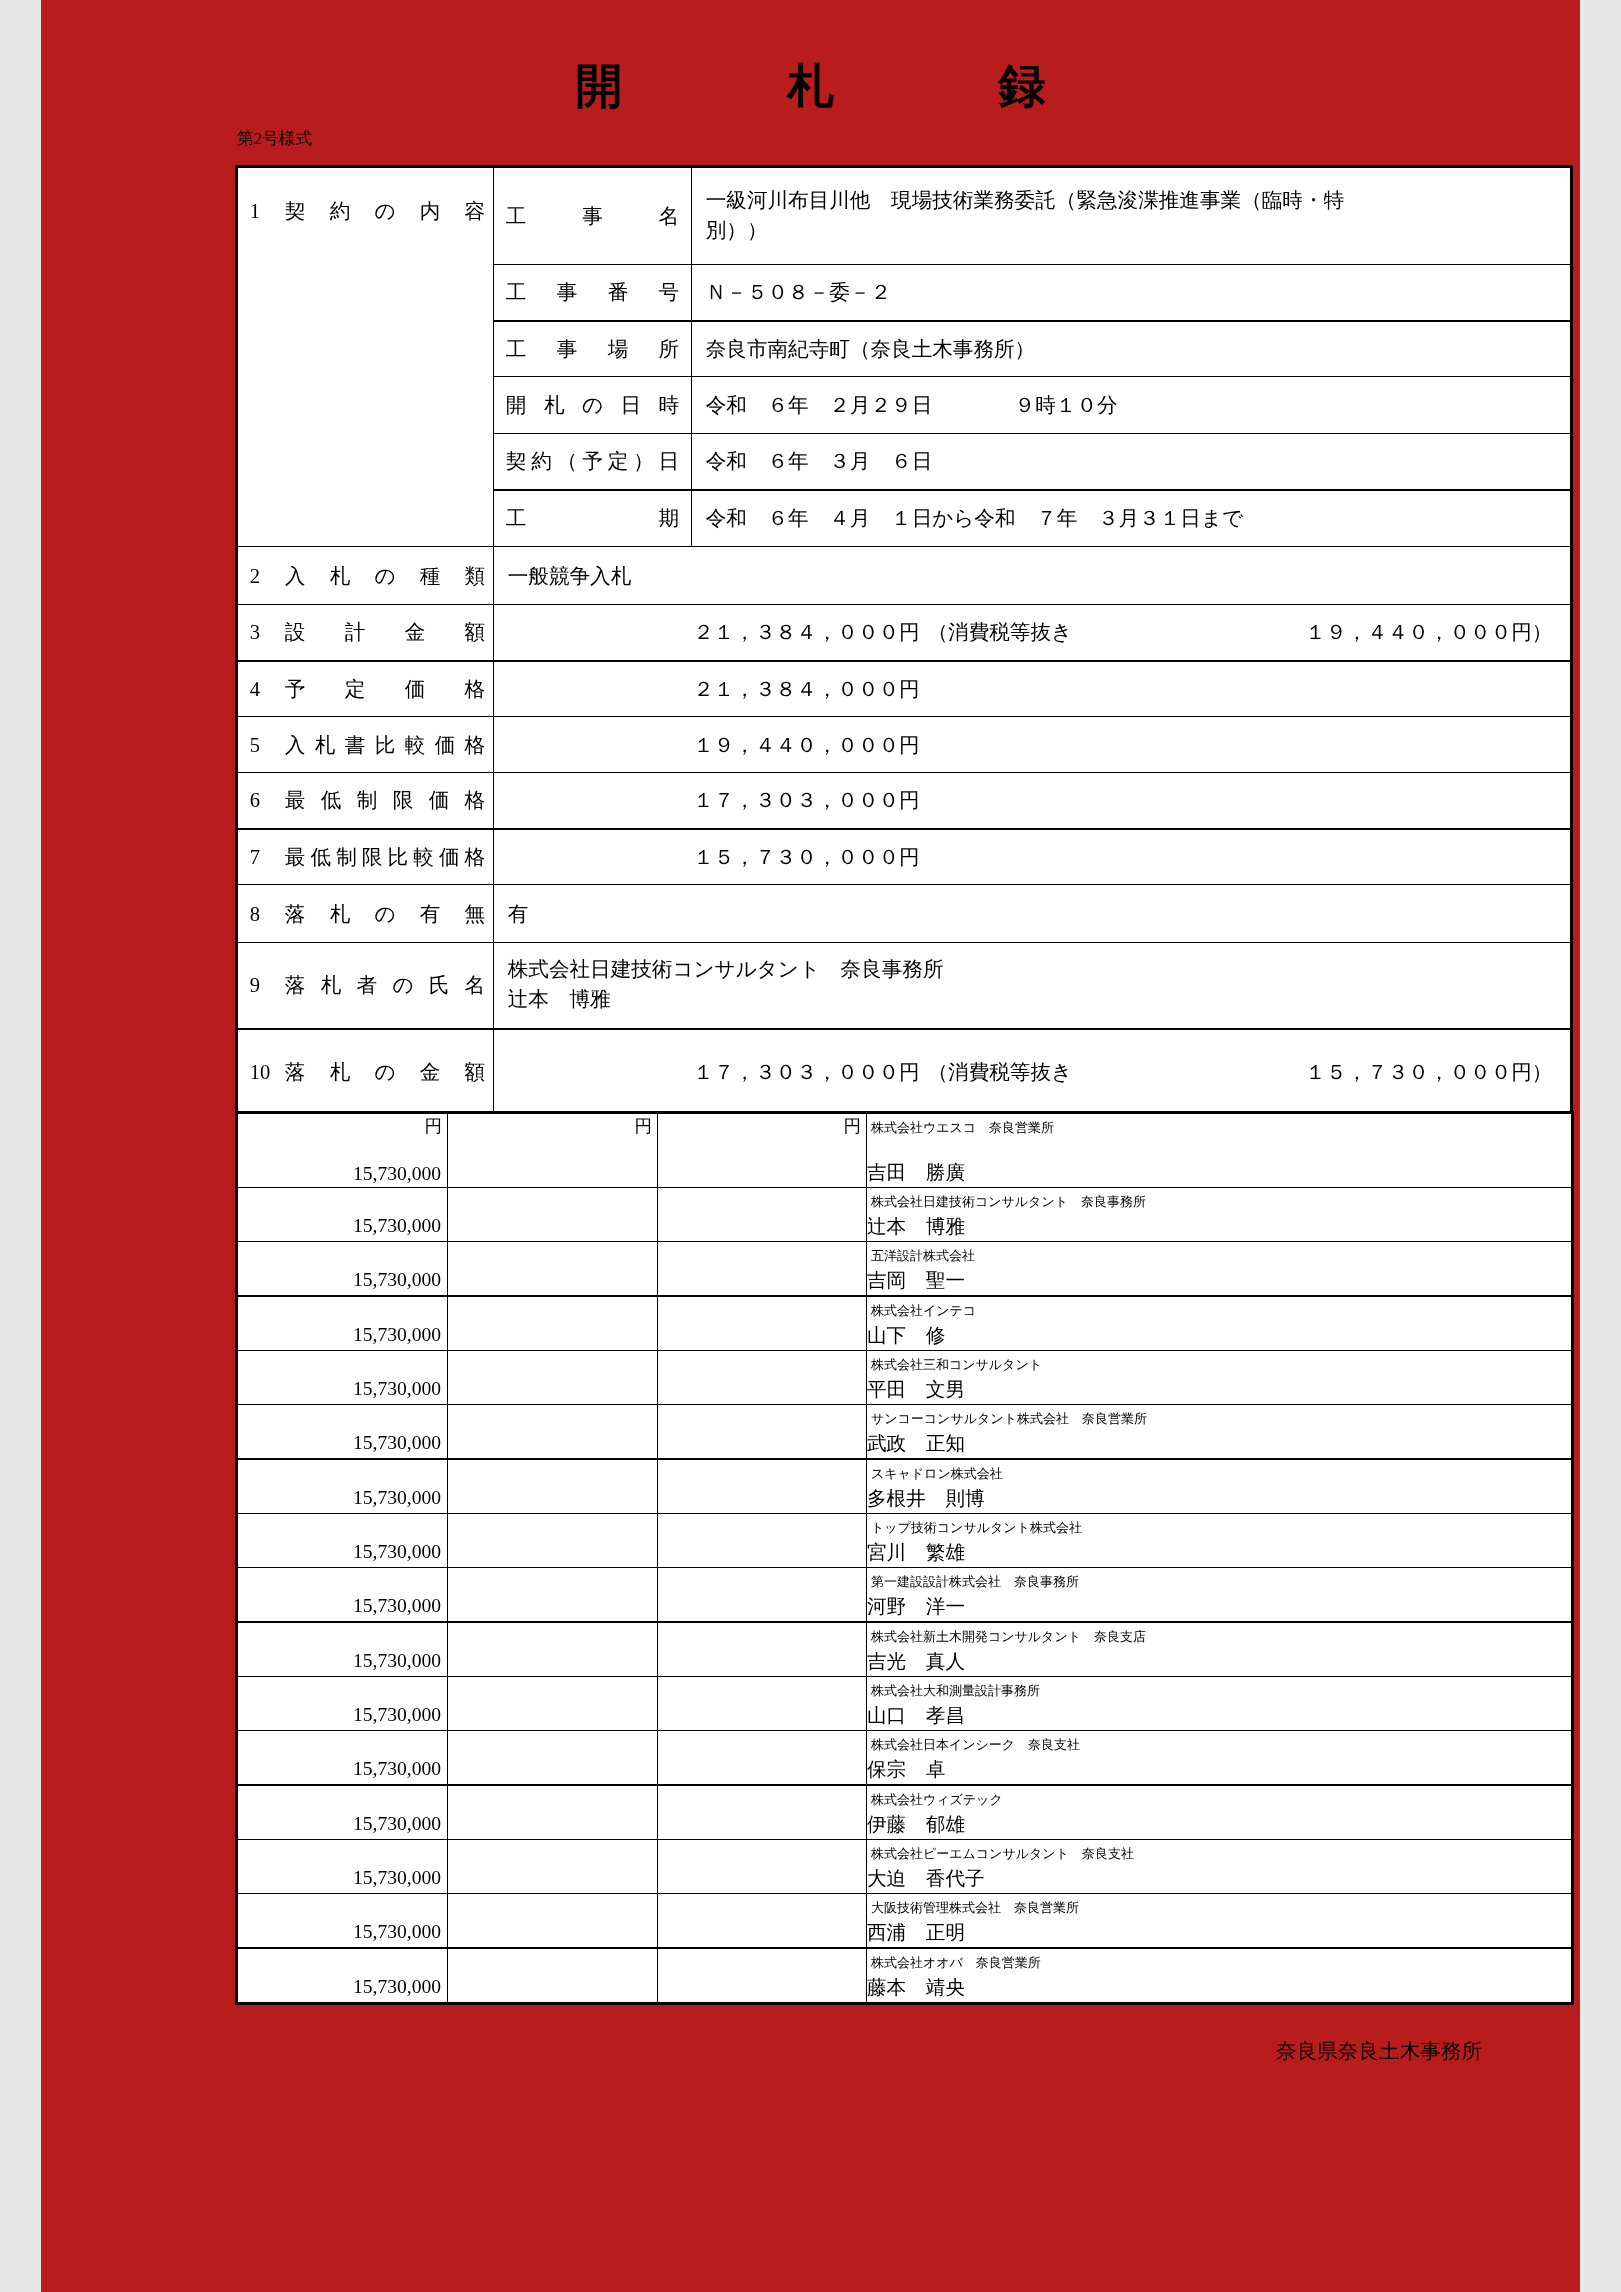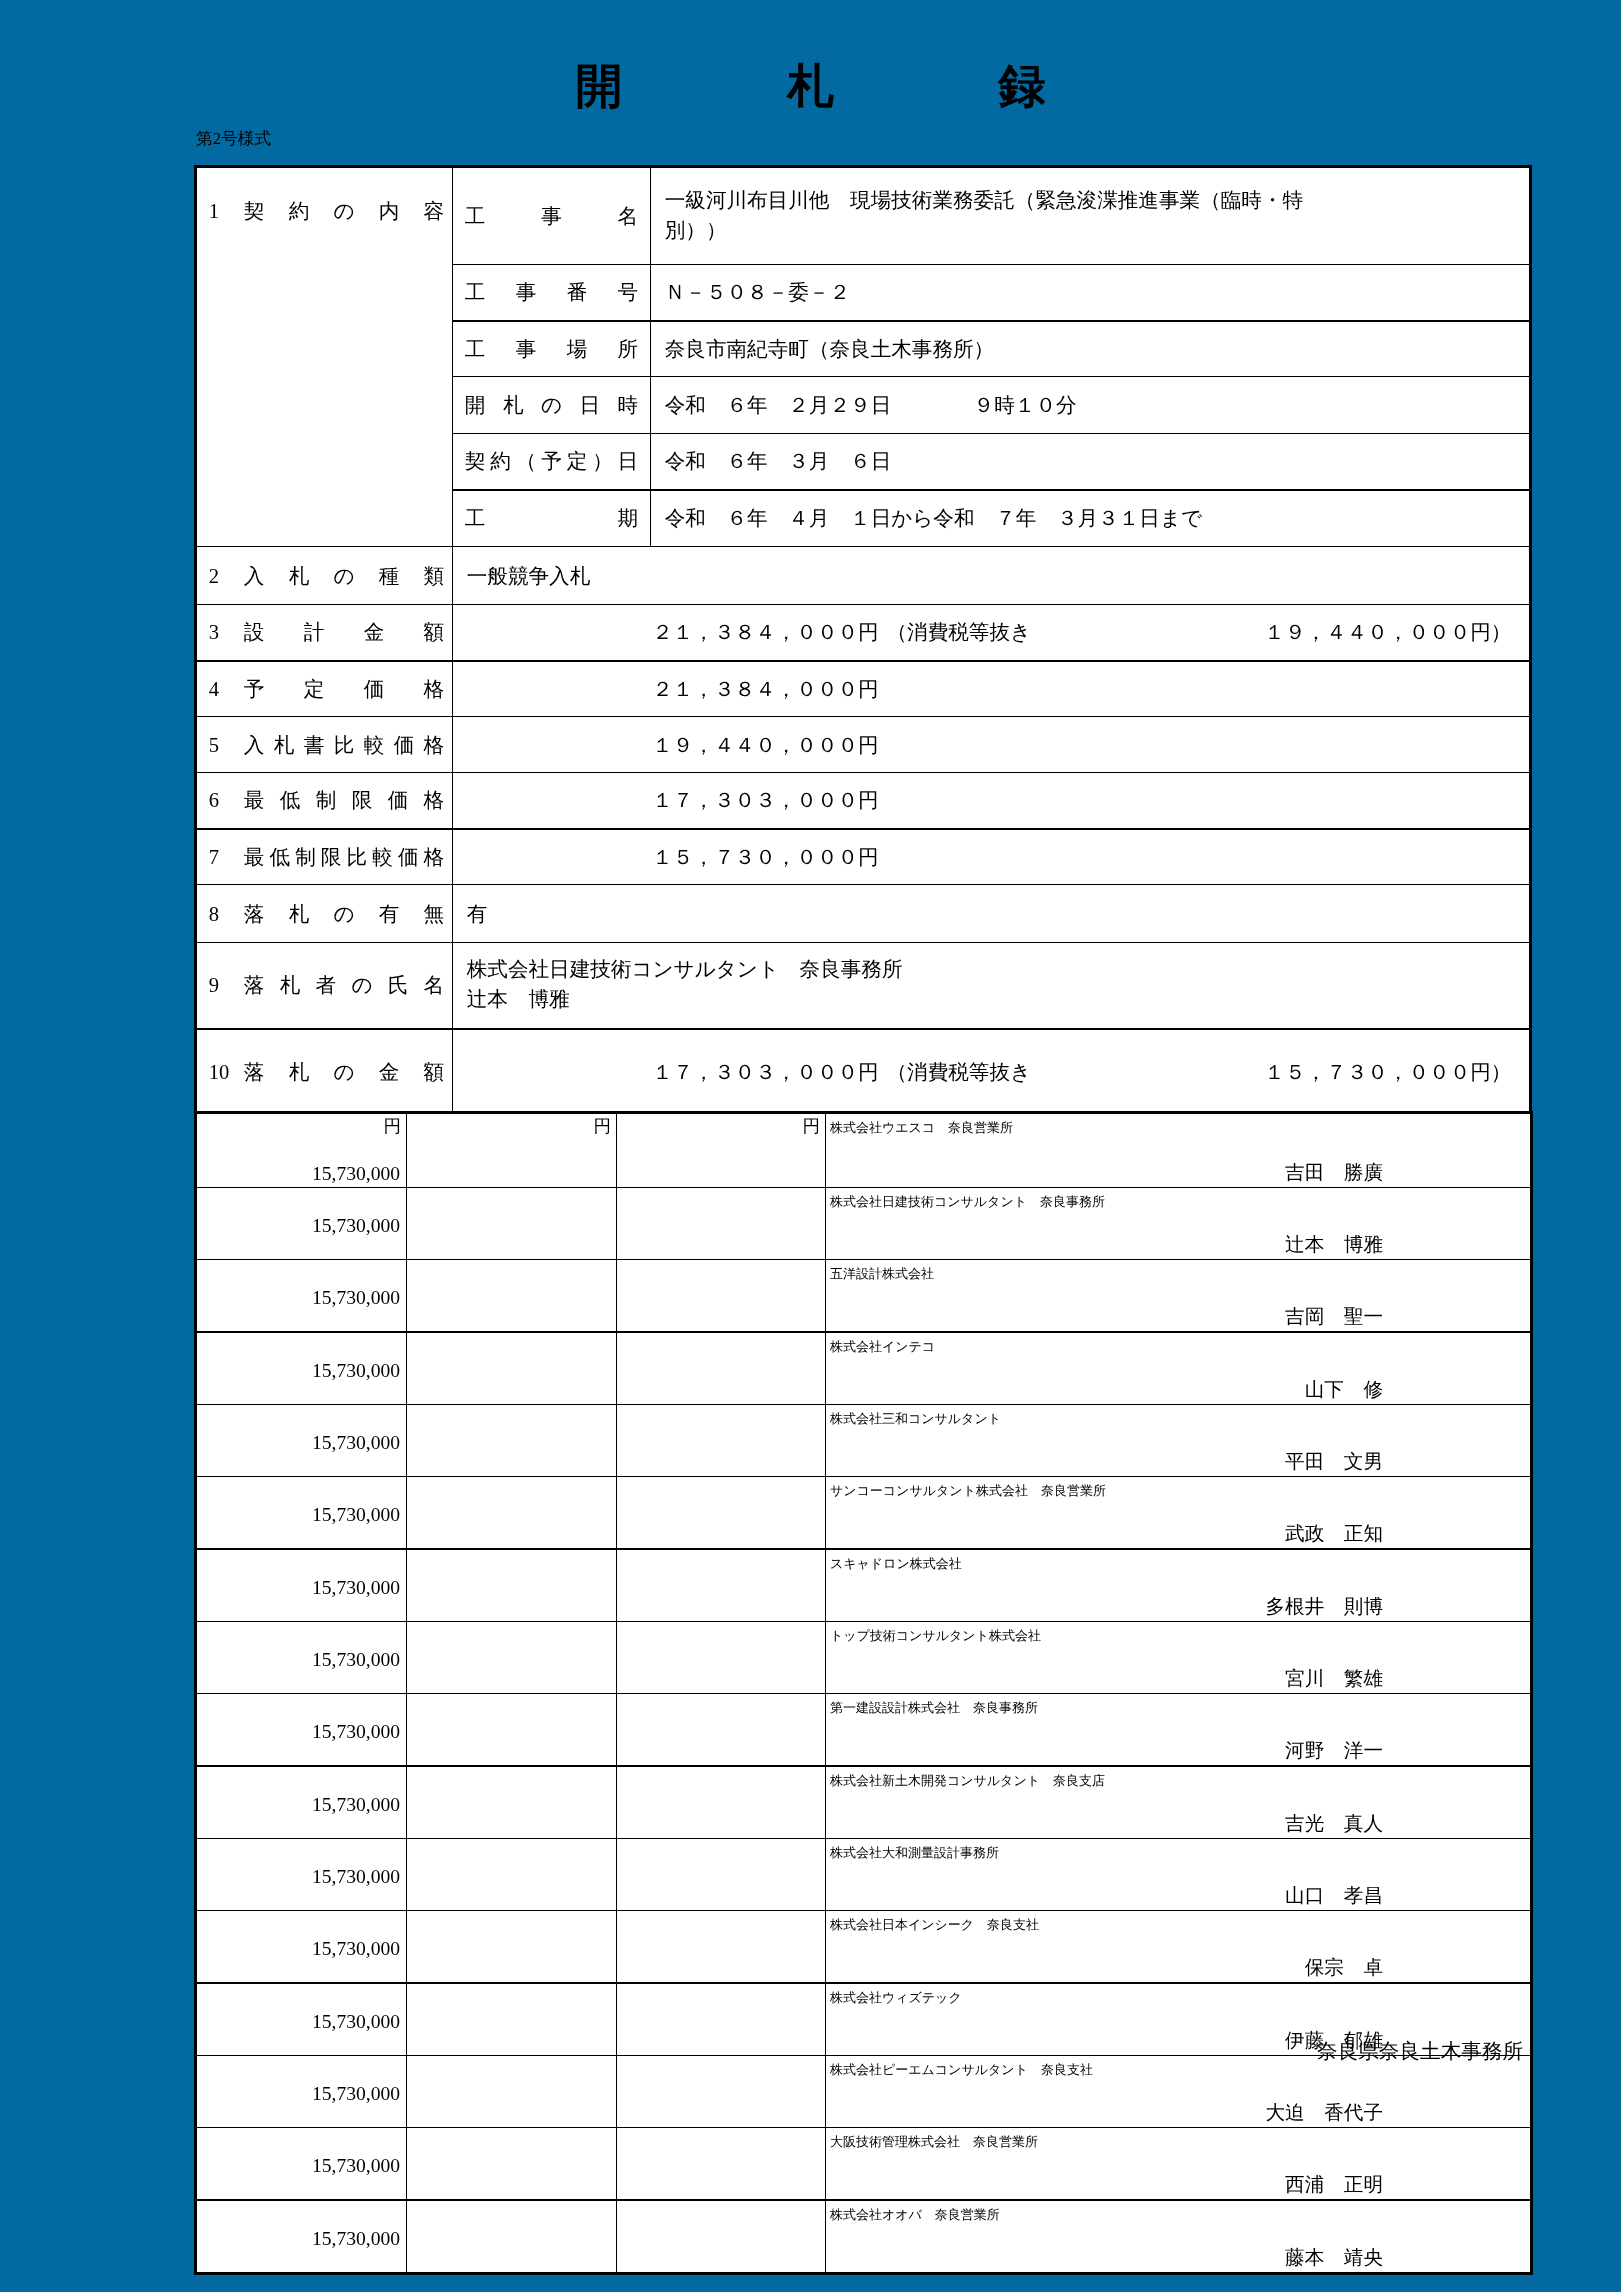--- a/index.html
+++ b/index.html
@@ -1,19 +1,19 @@
 <!DOCTYPE html>
 <html><head>
 <meta charset="utf-8">
 <style>
   html,body{margin:0;padding:0;background:#e8e8e8;}
   .page{
-    position:relative;width:1621px;height:2293px;background:#0369a1;
+    position:relative;width:1495px;height:2293px;background:#b91c1c;
     font-family:"Liberation Serif","DejaVu Serif",serif;color:#000;
-    margin:0 auto;overflow:hidden;
+    margin:0 auto;overflow:hidden;padding-left:44px;
   }
   .doc-title{
     position:absolute;top:55px;left:0;width:100%;text-align:center;
     font-size:47px;font-weight:bold;letter-spacing:3.5em;text-indent:3.5em;
     white-space:nowrap;
   }
   .form-label{position:absolute;top:127px;left:196px;font-size:16.7px;}
   .footer-org{position:absolute;top:2037px;right:98px;font-size:20.6px;}
 
   table{border-collapse:collapse;table-layout:fixed;position:absolute;left:194px;background:#fff;}
@@ -44,21 +44,21 @@
   .round-label{padding-left:11.8px;}
   .bidder-header{display:block;text-align:justify;text-align-last:justify;padding:0 61px;}
   tr.bidrow{height:53px;} tr.row-first{height:74px;}
   tr.tb-row td{border-bottom:2.9px solid #000;}
   td.c-amt,td.c-bidder{vertical-align:top;}
   .cellcol{display:flex;flex-direction:column;justify-content:space-between;min-height:47px;padding:2px 0;}
   tr.row-first .cellcol{min-height:69px;}
   .unit{display:block;text-align:right;padding-right:4.9px;font-size:17.6px;line-height:21.6px;min-height:0;}
   .amt2{display:block;text-align:right;padding-right:5.9px;font-size:19.6px;line-height:23.5px;}
   .company{display:block;text-align:left;padding-left:3.9px;font-size:13px;line-height:24.5px;}
-  .person{display:block;text-align:right;padding-right:147px;font-size:19.6px;line-height:24.5px;margin-top:18px;}
+  .person{display:block;text-align:left;padding-right:147px;font-size:19.6px;line-height:24.5px;}
 </style>
 </head>
 <body>
 
 <div class="page">
 
   <div class="doc-title">開札録</div>
   <div class="form-label">第2号様式</div>
 
   <table id="t1">

